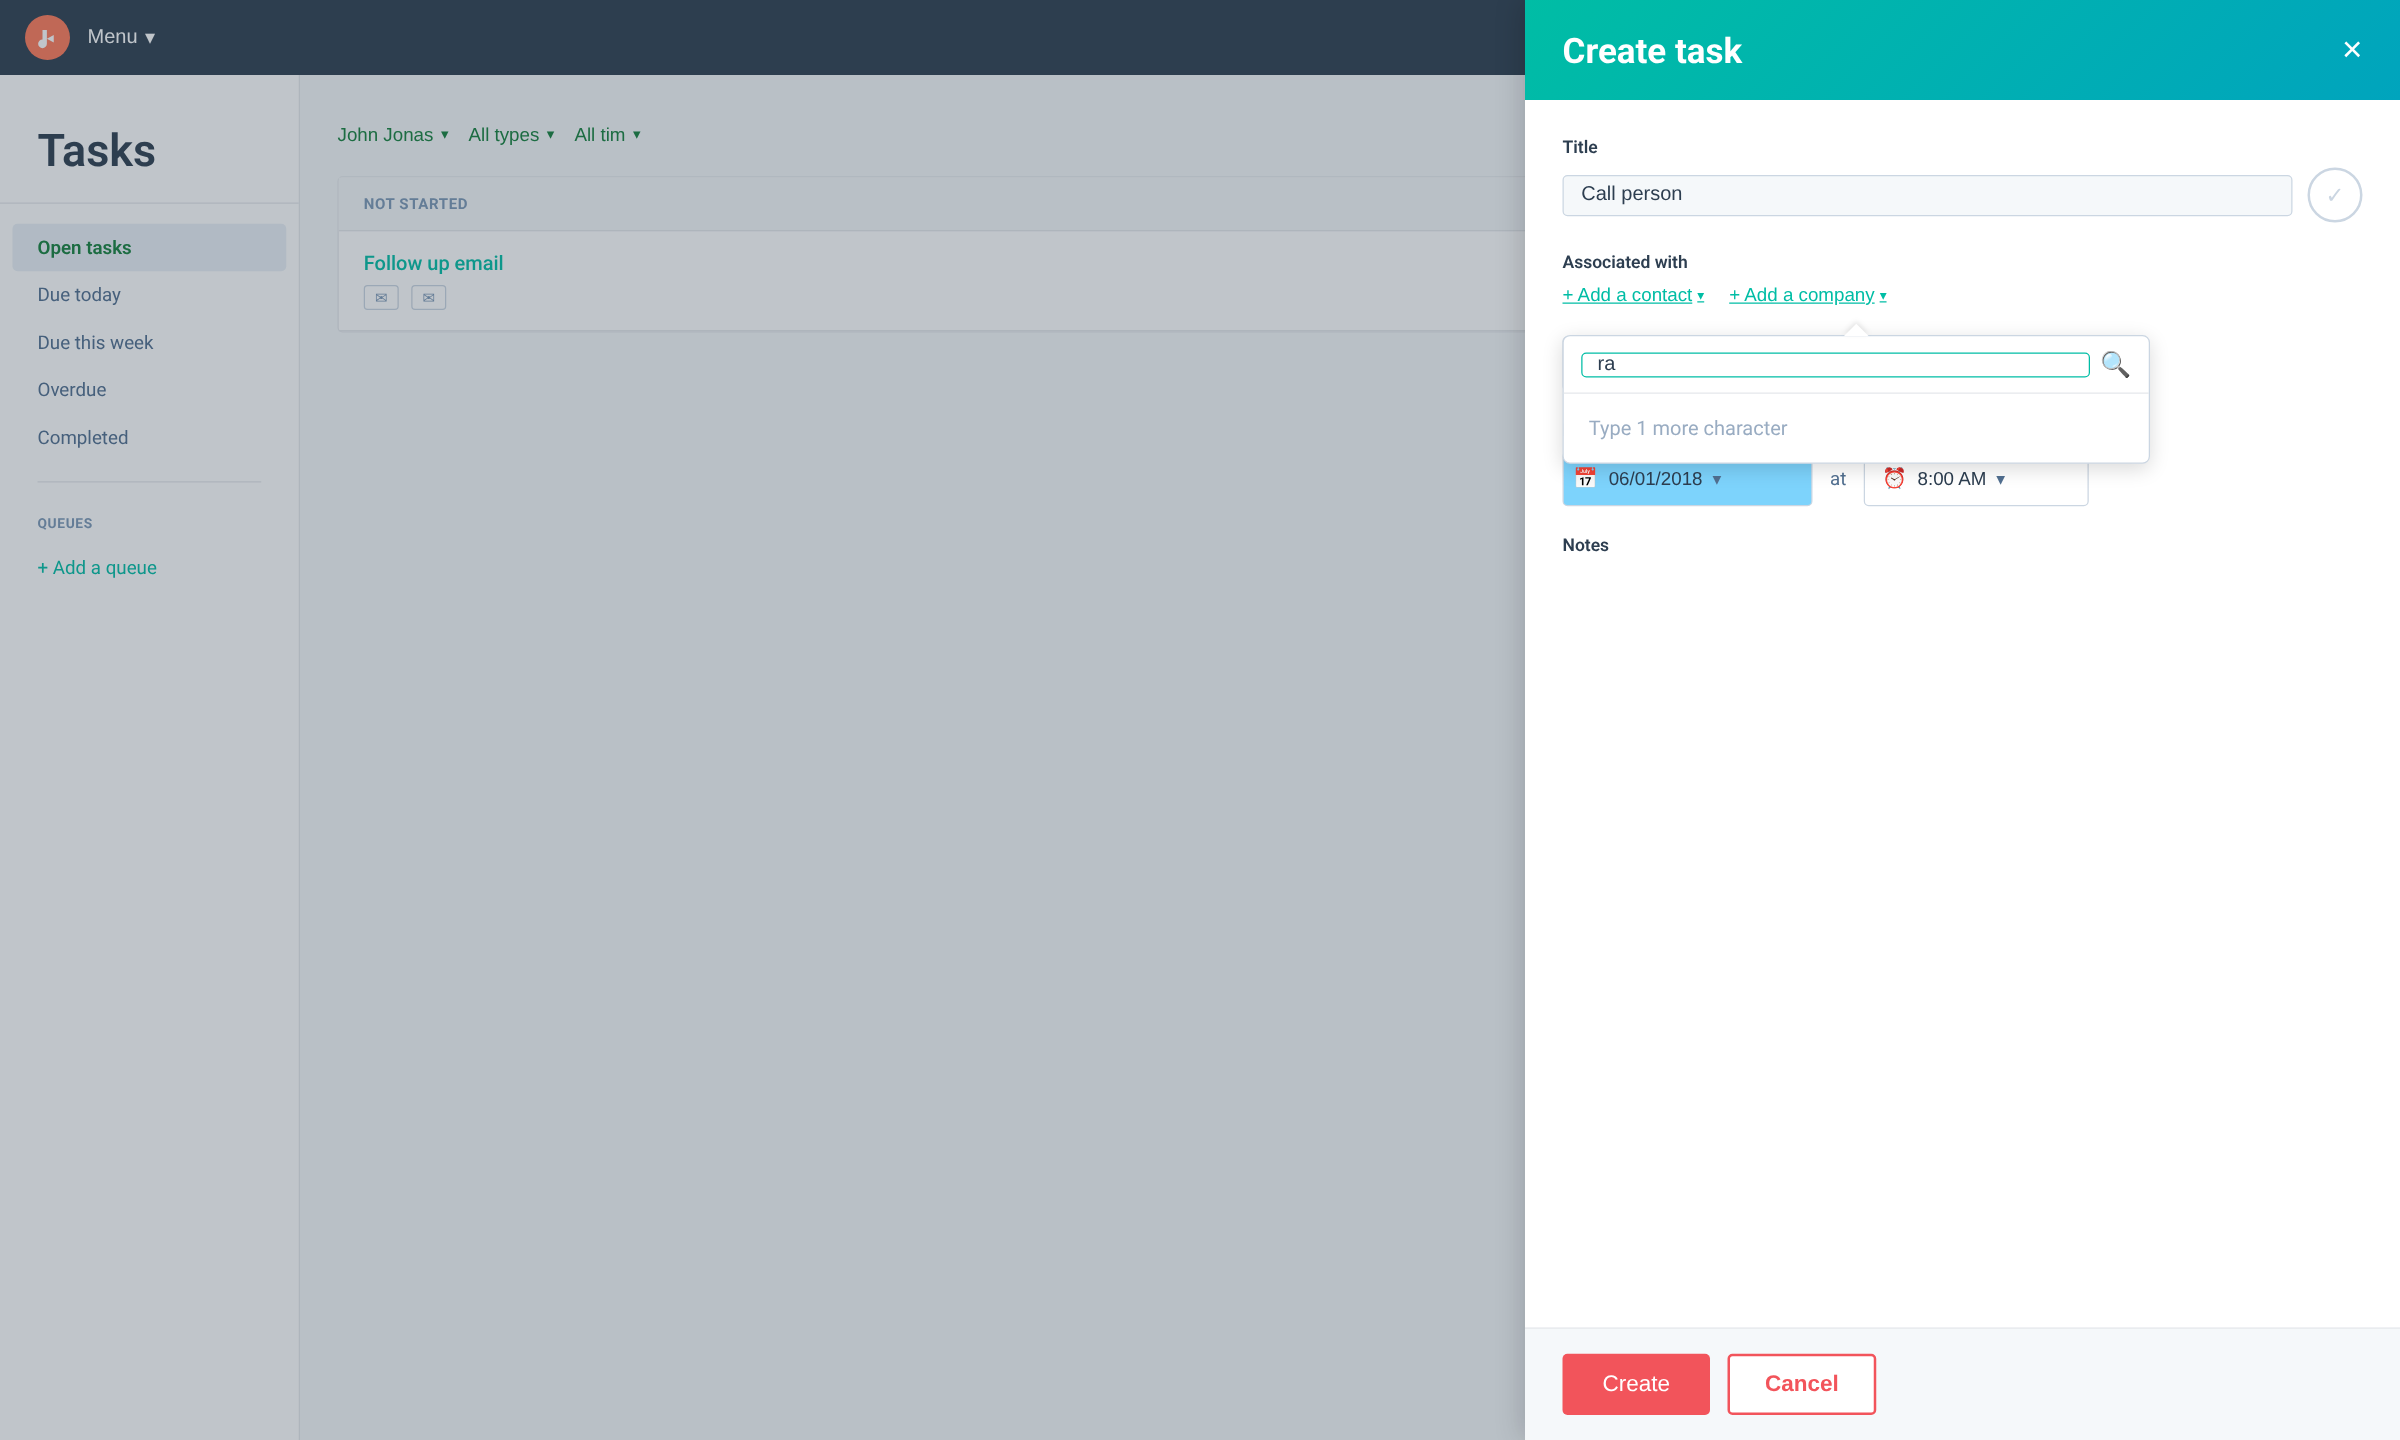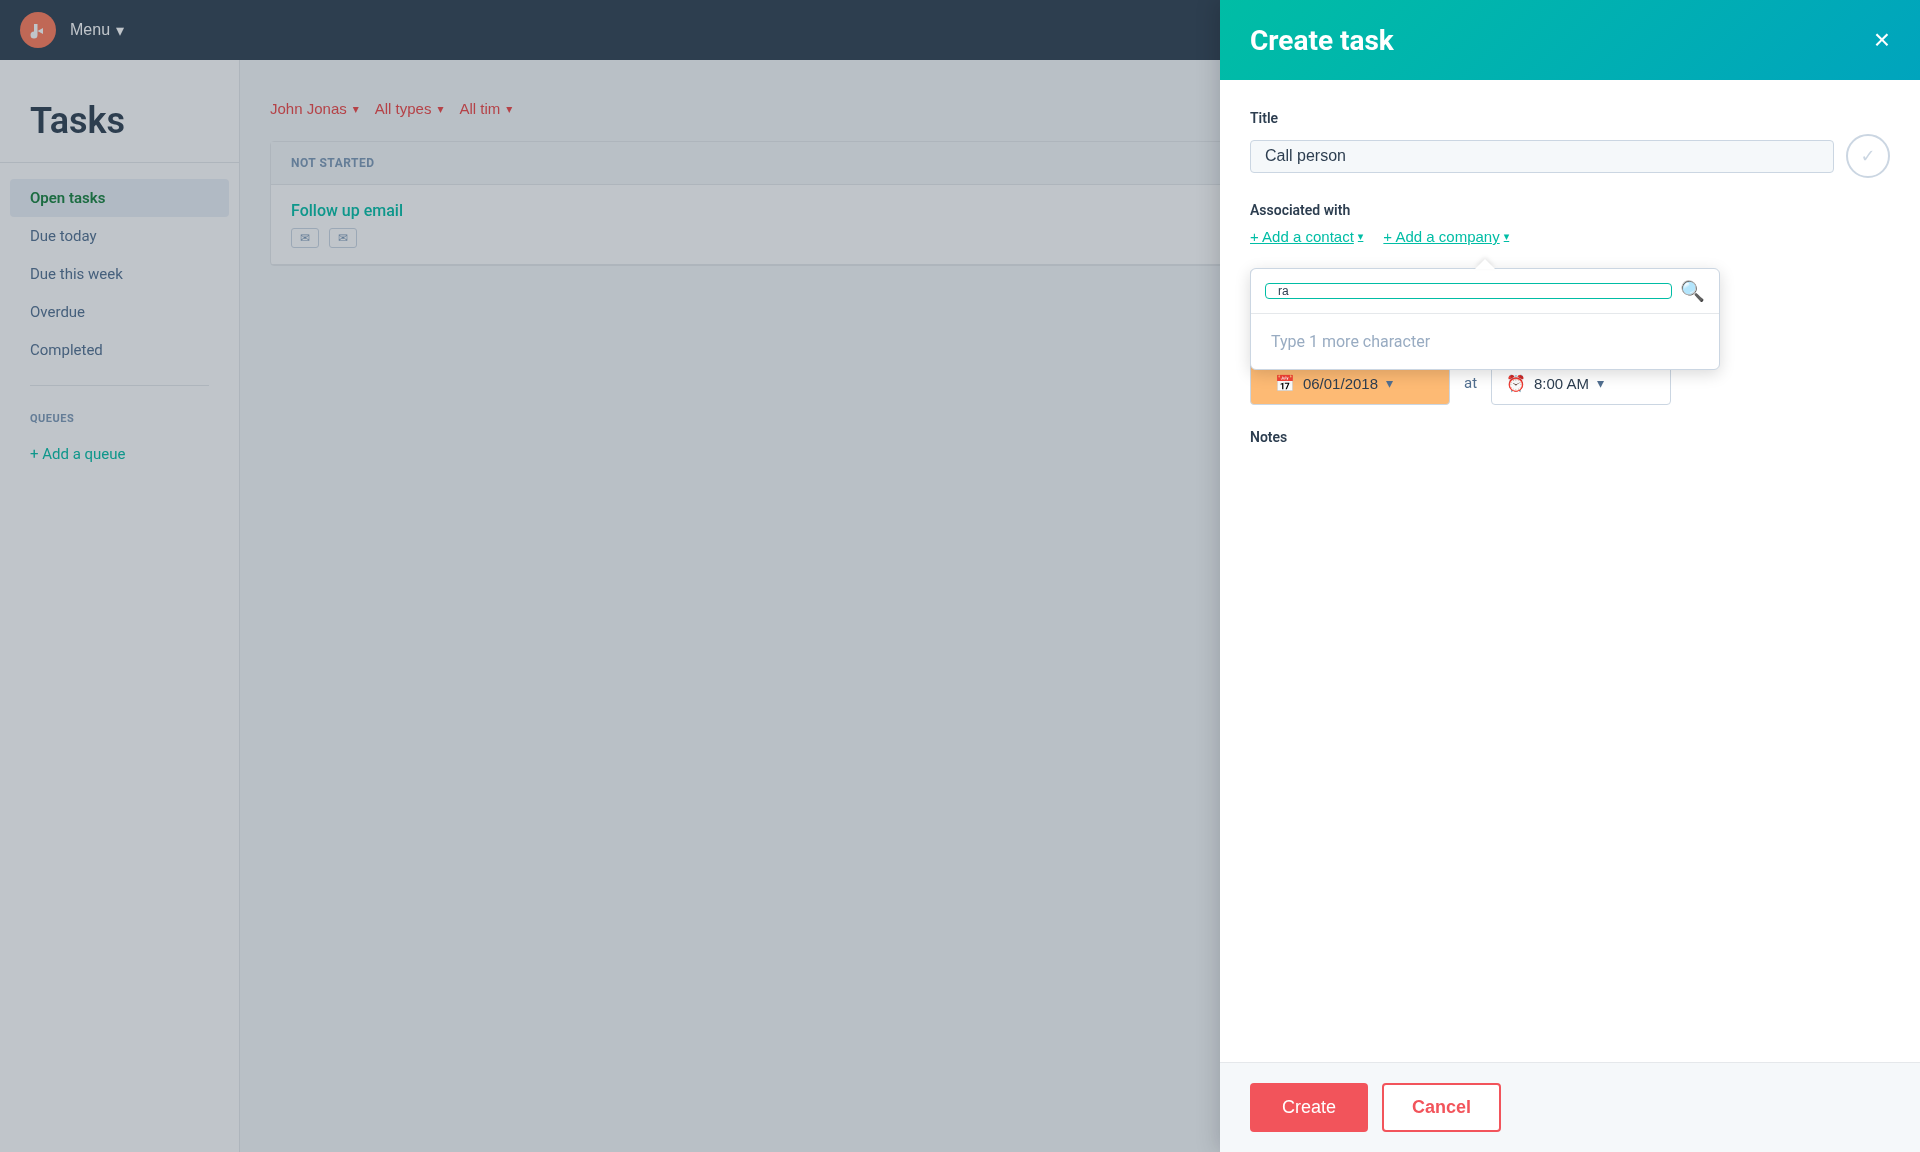--- a/index.html
+++ b/index.html
@@ -98,23 +98,22 @@
 
     
     .filters-bar {
       display: flex;
       align-items: center;
       gap: 16px;
       margin-bottom: 24px;
     }
     .filter-btn {
       display: flex;
-      align-items: center;
       gap: 6px;
-      color: #ef4444;
+      color: #15803d;
       font-size: 15px;
       cursor: pointer;
       background: none;
       border: none;
     }
     .filter-chevron { font-size: 12px; }
 
     
     .task-section {
       background: #fff;
@@ -298,21 +297,21 @@
       display: flex;
       align-items: center;
       padding: 10px 14px;
       border-bottom: 1px solid #e5e8eb;
     }
     .search-input {
       flex: 1;
       border: 1px solid #00bda5;
       border-radius: 4px;
       padding: 0 12px;
-      font-size: 12px;
+      font-size: 16px;
       color: #2d3e50;
       outline: none;
     }
     .search-icon-btn {
       background: none;
       border: none;
       cursor: pointer;
       color: #00bda5;
       font-size: 20px;
       margin-left: 8px;
@@ -360,22 +359,22 @@
     }
     .reminder-row {
       display: flex;
       align-items: center;
       gap: 14px;
     }
     .date-btn {
       height: 44px;
       border: 1px solid #cbd6e2;
       border-radius: 4px;
-      background: #fdba74;
-      padding: 0 24px;
+      background: #7dd3fc;
+      padding: 0 8px;
       display: flex;
       align-items: center;
       gap: 8px;
       font-size: 15px;
       color: #2d3e50;
       cursor: pointer;
       min-width: 200px;
     }
     .at-text {
       font-size: 15px;

